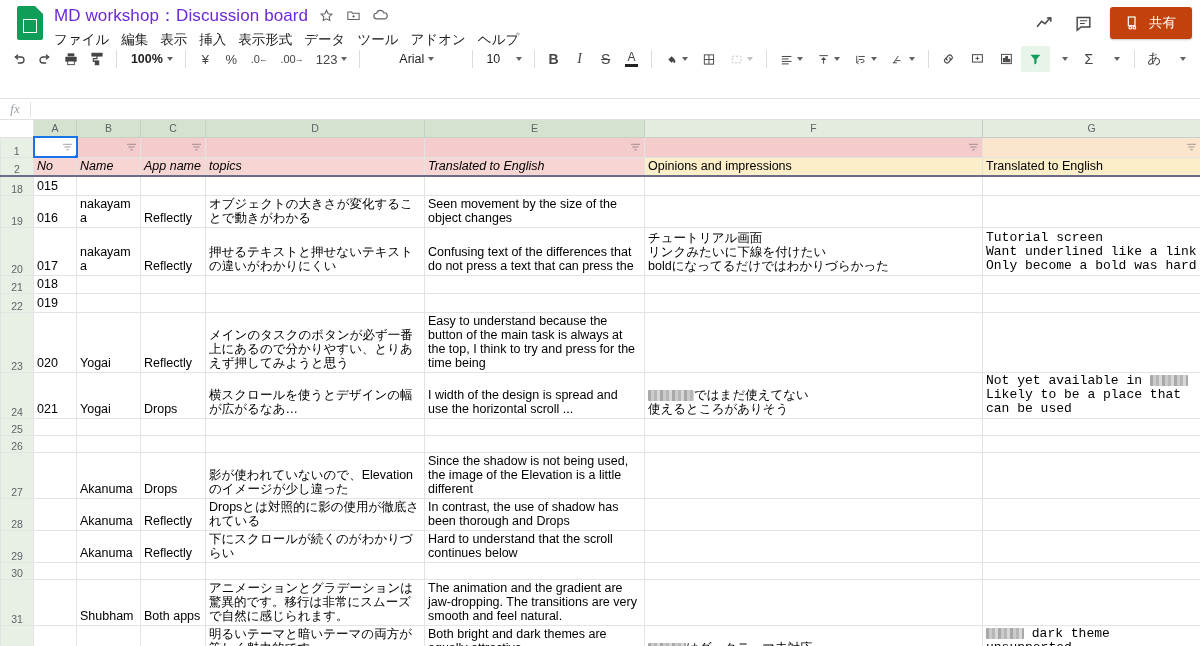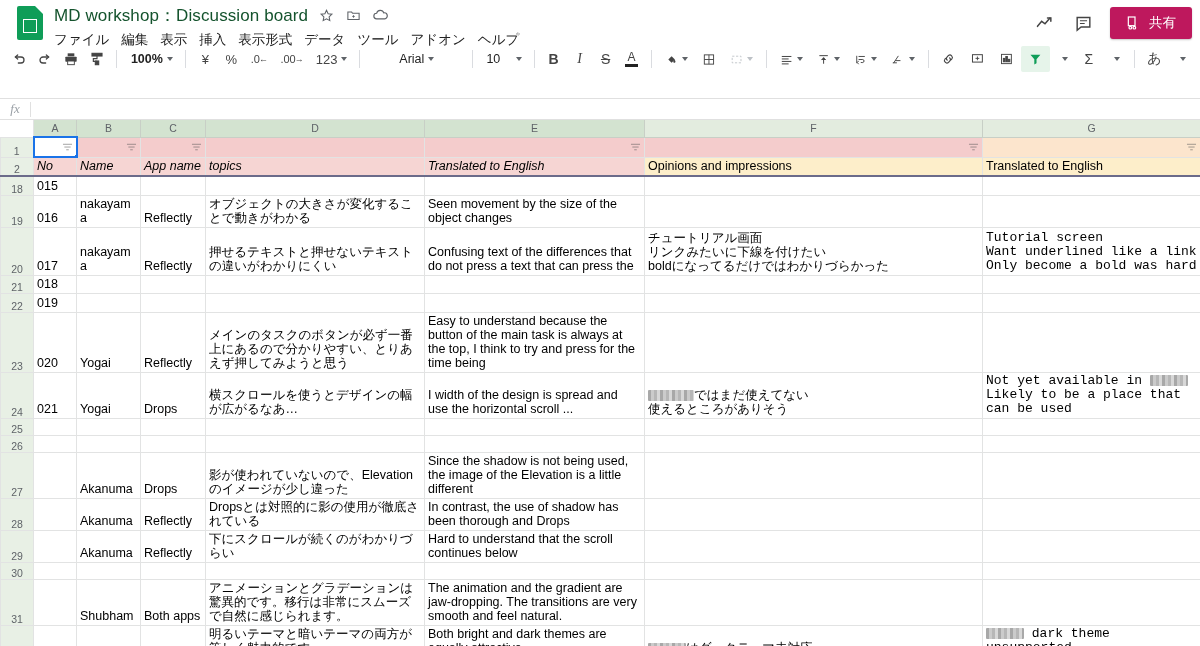--- a/index.html
+++ b/index.html
@@ -48,21 +48,21 @@
   }
   .title-block { padding-top: 4px; }
   .title-row {
     display: flex;
     align-items: center;
     gap: 10px;
     height: 22px;
   }
   .doc-title {
     font-size: 17px;
-    color: #14532d;
+    color: #6d28d9;
     letter-spacing: 0.1px;
     white-space: nowrap;
   }
   .title-icon {
     width: 17px; height: 17px;
     color: #5f6368;
     display: flex; align-items: center; justify-content: center;
     cursor: pointer;
   }
   .title-icon svg { display: block; }
@@ -90,21 +90,21 @@
     width: 34px; height: 34px;
     display: flex; align-items: center; justify-content: center;
     border-radius: 50%;
     color: #444;
     cursor: pointer;
   }
   .share-btn {
     display: flex;
     align-items: center;
     gap: 7px;
-    background: #be185d;
+    background: #c2410c;
     color: #fff;
     height: 32px;
     padding: 0 16px;
     border-radius: 3px;
     font-size: 13.5px;
     margin-left: 6px;
     cursor: pointer;
     box-shadow: 0 1px 2px rgba(0,0,0,.22);
   }
 

